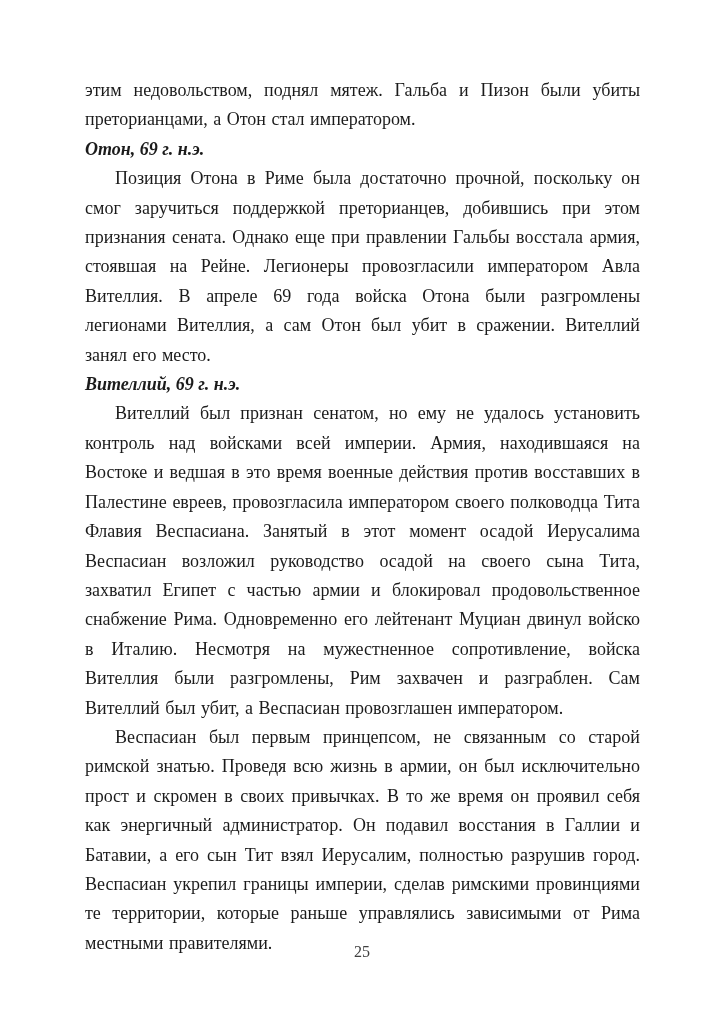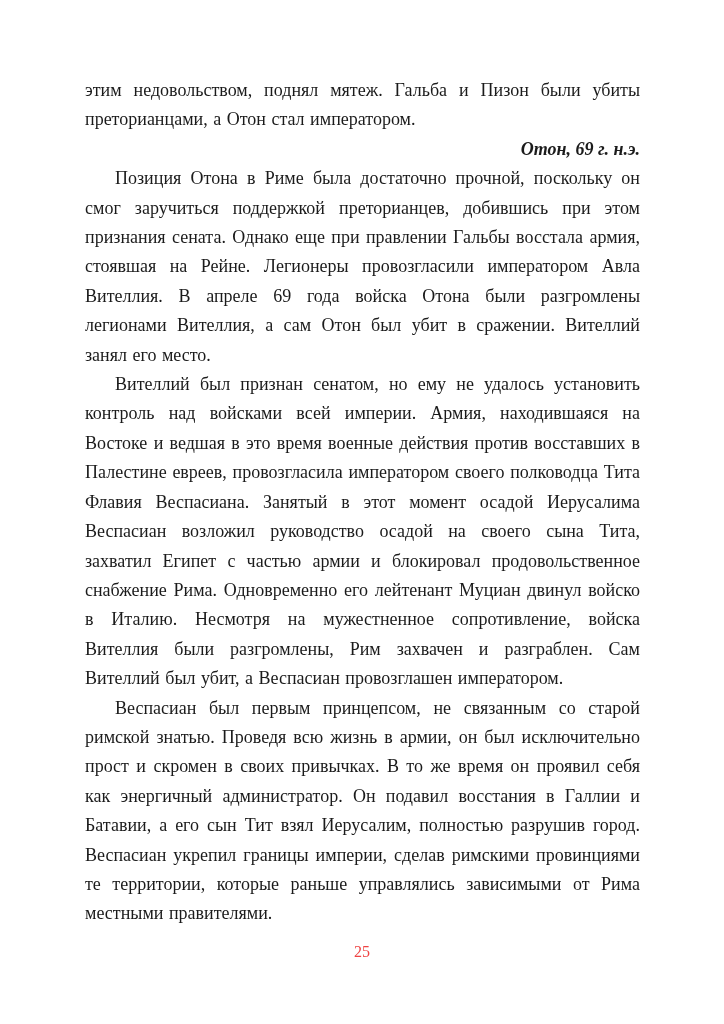--- a/index.html
+++ b/index.html
@@ -28,42 +28,43 @@
     margin: 0;
     text-align: justify;
     text-indent: 30px;
     word-spacing: 1px;
   }
   .para.no-indent {
     text-indent: 0;
   }
   .heading {
     margin: 0;
-    text-align: right;
+    text-align: left;
     font-weight: bold;
     font-style: italic;
     font-size: 18px;
     line-height: 29.4px;
   }
   .page-number {
     position: absolute;
     left: 0;
     top: 942px;
     width: 100%;
     text-align: center;
     font-size: 16px;
     line-height: 20px;
-    color: #ef4444;
+    color: #404040;
   }
 </style>
 </head>
 <body>
 
 <div class="page">
   <div class="content" id="content">
       <p class="para no-indent">этим недовольством, поднял мятеж. Гальба и Пизон были убиты преторианцами, а Отон стал императором.</p>
       <p class="heading">Отон, 69 г. н.э.</p>
       <p class="para">Позиция Отона в Риме была достаточно прочной, поскольку он смог заручиться поддержкой преторианцев, добившись при этом признания сената. Однако еще при правлении Гальбы восстала армия, стоявшая на Рейне. Легионеры провозгласили императором Авла Вителлия. В апреле 69 года войска Отона были разгромлены легионами Вителлия, а сам Отон был убит в сражении. Вителлий занял его место.</p>
+      <p class="heading">Вителлий, 69 г. н.э.</p>
       <p class="para">Вителлий был признан сенатом, но ему не удалось установить контроль над войсками всей империи. Армия, находившаяся на Востоке и ведшая в это время военные действия против восставших в Палестине евреев, провозгласила императором своего полководца Тита Флавия Веспасиана. Занятый в этот момент осадой Иерусалима Веспасиан возложил руководство осадой на своего сына Тита, захватил Египет с частью армии и блокировал продовольственное снабжение Рима. Одновременно его лейтенант Муциан двинул войско в Италию. Несмотря на мужестненное сопротивление, войска Вителлия были разгромлены, Рим захвачен и разграблен. Сам Вителлий был убит, а Веспасиан провозглашен императором.</p>
       <p class="para">Веспасиан был первым принцепсом, не связанным со старой римской знатью. Проведя всю жизнь в армии, он был исключительно прост и скромен в своих привычках. В то же время он проявил себя как энергичный администратор. Он подавил восстания в Галлии и Батавии, а его сын Тит взял Иерусалим, полностью разрушив город. Веспасиан укрепил границы империи, сделав римскими провинциями те территории, которые раньше управлялись зависимыми от Рима местными правителями.</p>
     </div>
   <div class="page-number">25</div>
 </div>
 
 </body></html>

